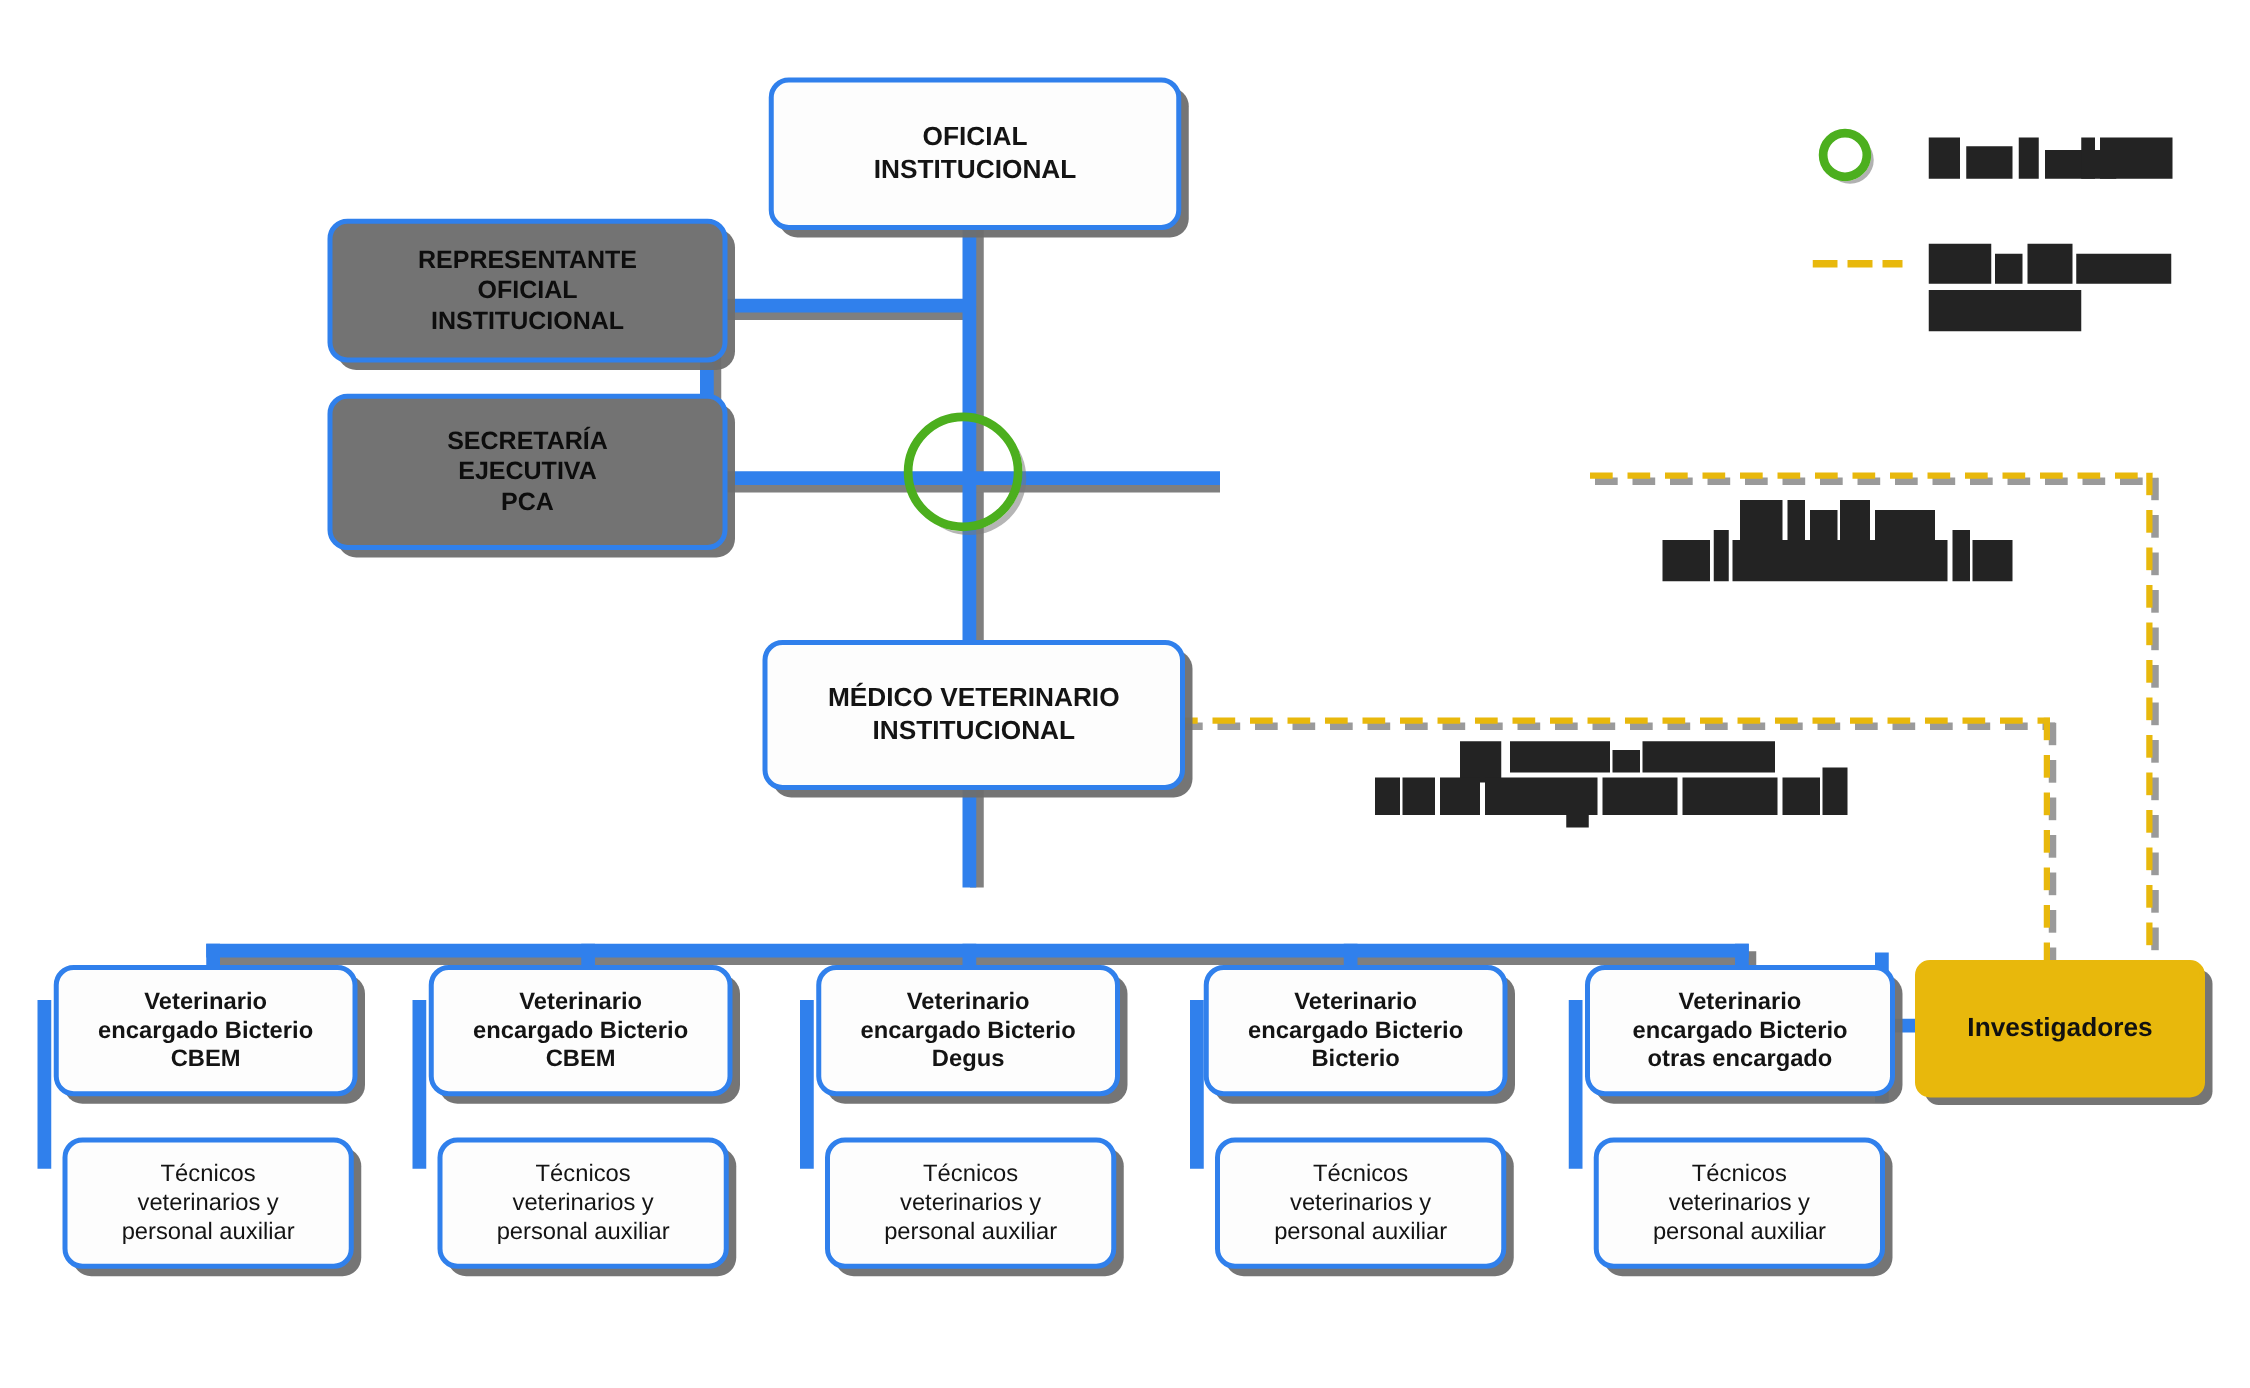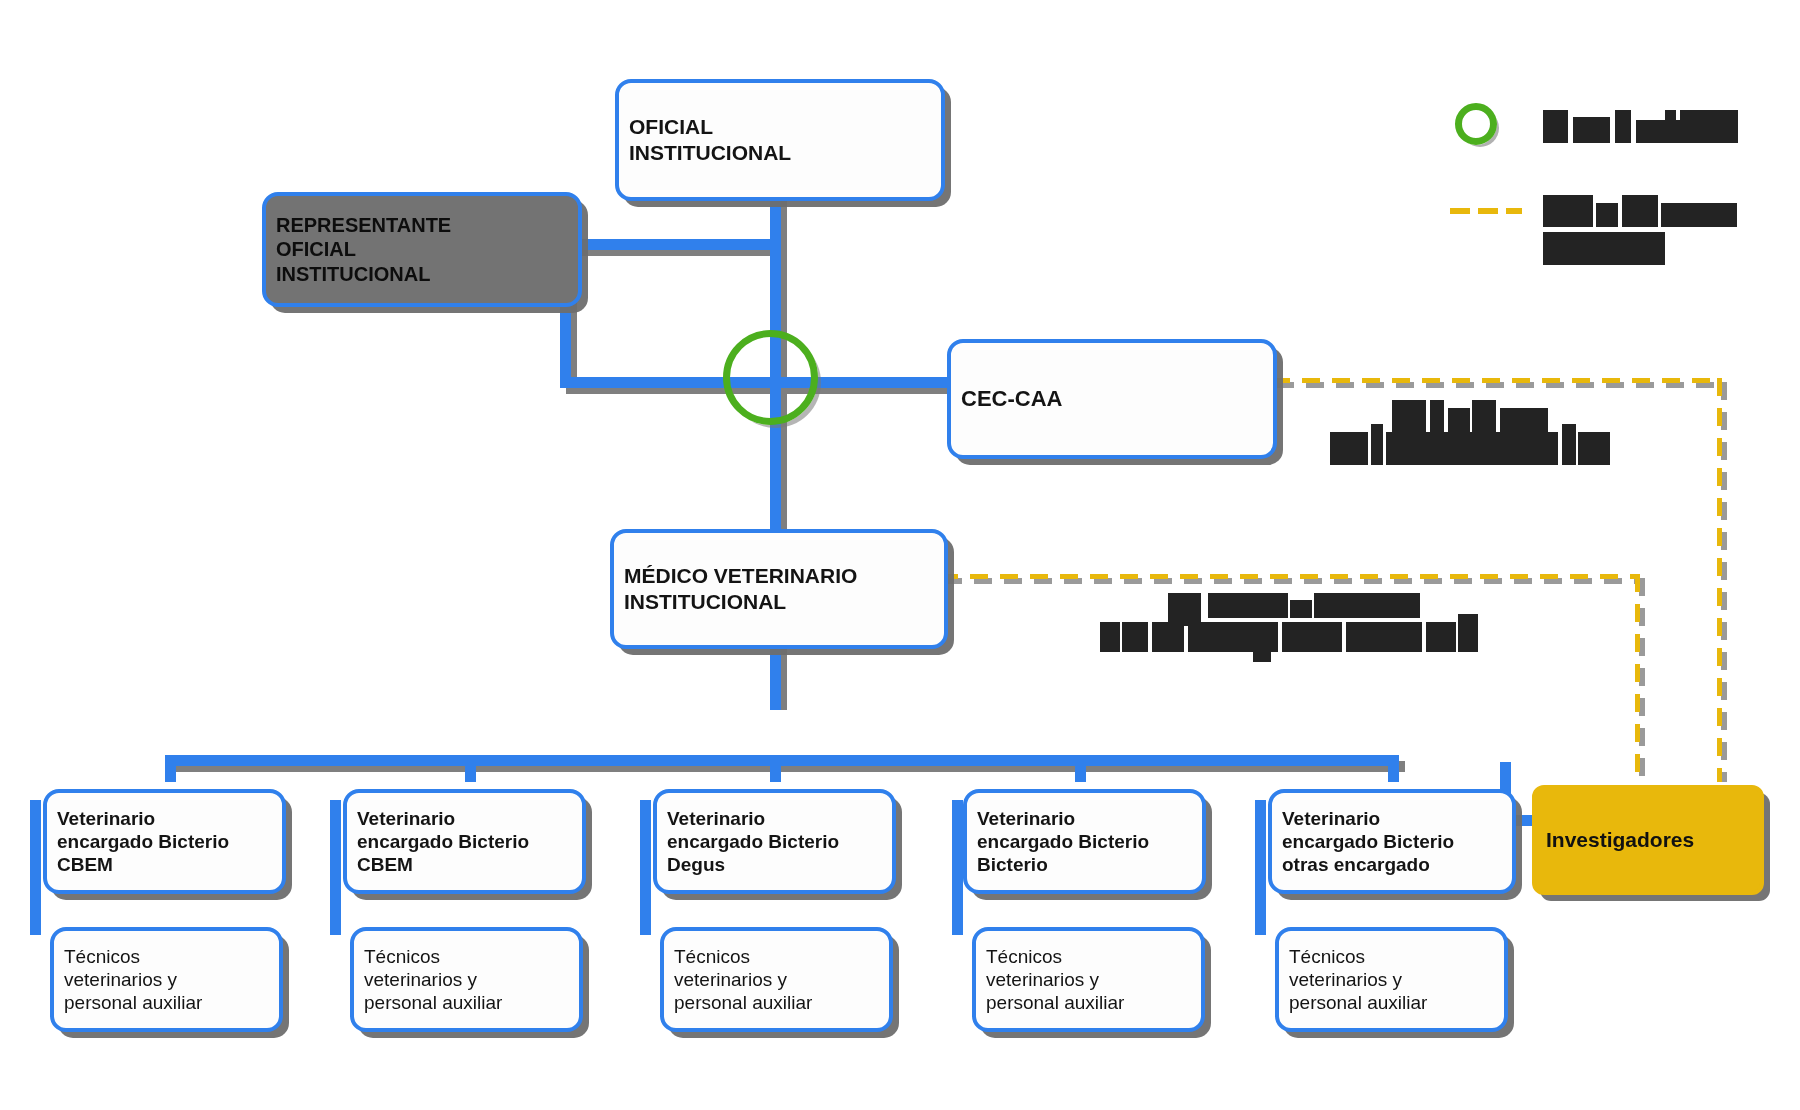--- a/index.html
+++ b/index.html
@@ -30,26 +30,25 @@
     background-image: linear-gradient(to right, #9a9a9a 0 18px, rgba(0,0,0,0) 18px 30px);
   }
   .dash-v.sh {
     background-image: linear-gradient(to bottom, #9a9a9a 0 18px, rgba(0,0,0,0) 18px 30px);
   }
 
   
   .node {
     position: absolute;
     display: flex; align-items: center; justify-content: center;
-    text-align: left;
+    text-align: center;
     border-radius: 16px;
     line-height: 1.22;
     box-shadow: 7px 7px 0 -1px rgba(110,110,110,0.95);
     z-index: 5;
-    margin-top: 17px;
   }
   .node.white {
     background: #fdfdfd;
     border: 4px solid #3080EC;
     color: #141414;
   }
   .node.blue {
     background: #737373;
     border: 4px solid #3080EC;
     color: #0d0d0d;
@@ -152,26 +151,30 @@
   </div>
 
   <div class="node blue" style="left:262px; top:175px; width:320px; height:115px; font-size:20px;">
     <div class="txt caps">
       <div>REPRESENTANTE</div>
       <div>OFICIAL</div>
       <div>INSTITUCIONAL</div>
     </div>
   </div>
 
+  <div class="node blue" style="left:262px; top:315px; width:320px; height:125px; font-size:20px;">
+    <div class="txt caps">
+      <div>SECRETARÍA</div>
+      <div>EJECUTIVA</div>
+      <div>PCA</div>
+    </div>
+  </div>
 
   <div class="circle-node" style="left:723px; top:330px; width:95px; height:95px;"></div>
 
-  <div class="node white" style="left:947px; top:322px; width:330px; height:120px; font-size:22px;">
-    <div class="txt bold">CEC-CAA</div>
-  </div>
 
   <div class="node white" style="left:610px; top:512px; width:338px; height:120px; font-size:21px;">
     <div class="txt caps">
       <div>MÉDICO VETERINARIO</div>
       <div>INSTITUCIONAL</div>
     </div>
   </div>
 
   <div class="node white" style="left:43px; top:772px; width:243px; height:105px; font-size:19px;">
     <div class="txt bold">

